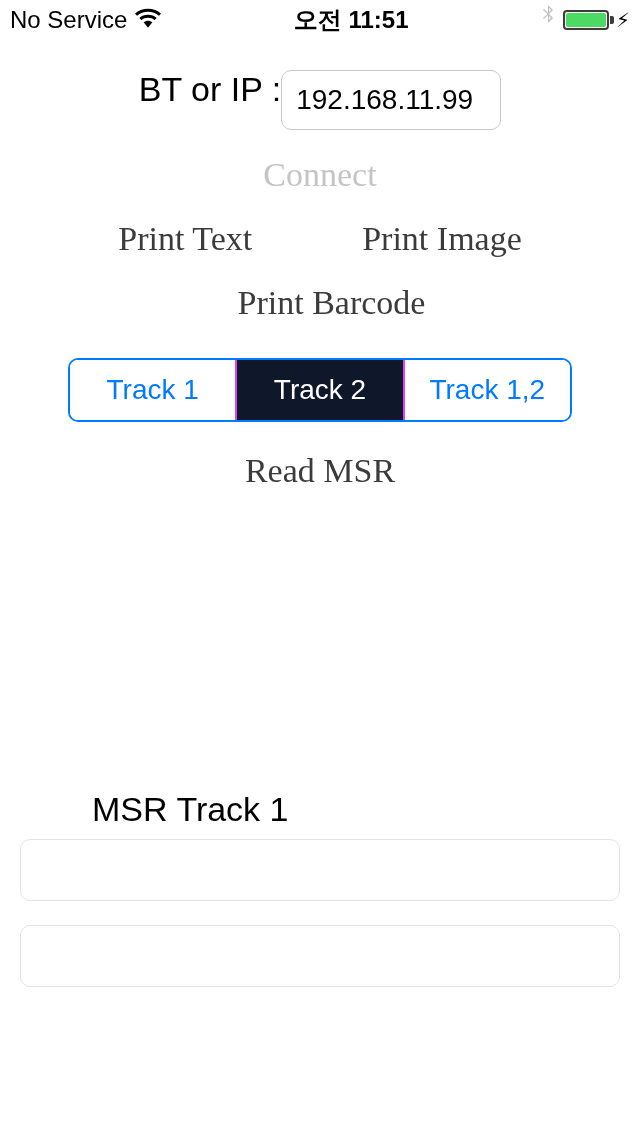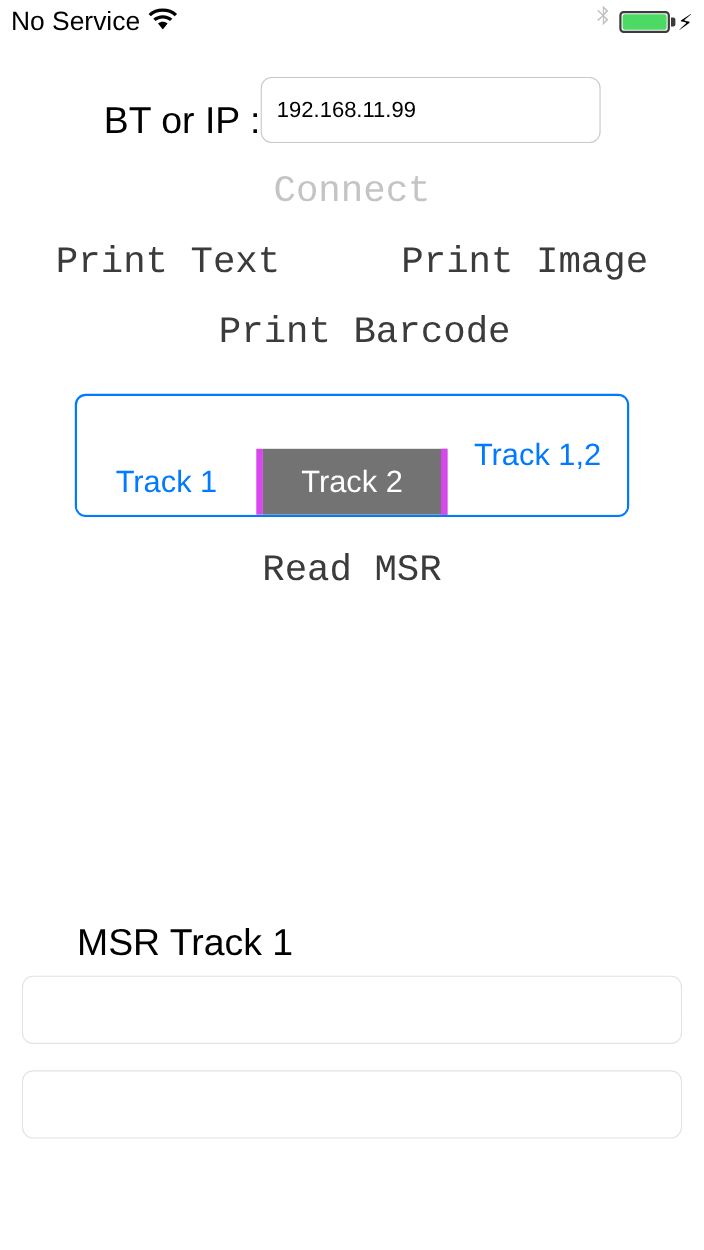--- a/index.html
+++ b/index.html
@@ -34,78 +34,79 @@
     }
     .battery-fill {
       background: #4cd964; width: 100%; height: 100%; border-radius: 2px;
     }
     .battery-tip {
       width: 4px; height: 8px; background: #3b3b3b; border-radius: 0 2px 2px 0; margin-left: 1px;
     }
     .bolt { font-size: 20px; margin-left: 2px; }
     .content { padding-top: 30px; }
     .row-ip {
-      display: flex; align-items: flex-end; justify-content: center; gap: 0;
+      display: flex; align-items: flex-start; justify-content: center; gap: 0;
       margin-bottom: 26px;
     }
     .label-ip { font-size: 34px; font-weight: 400; color: #000; }
     .ip-input {
-      width: 309px; height: 60px;
+      width: 220px; height: 60px;
       border: 1px solid #c7c7cc; border-radius: 10px;
-      font-size: 20px; padding: 0 14px;
+      font-size: 28px; padding: 0 14px;
       font-family: inherit;
     }
     .btn-row {
       display: flex; justify-content: center; gap: 110px;
       margin-bottom: 26px;
     }
     .btn-row-single { display: flex; justify-content: center; margin-bottom: 36px; padding-left: 23px; }
     .text-btn {
       font-size: 34px; background: none; border: none; cursor: pointer;
-      font-family: Liberation Mono, monospace; font-weight: 400;
+      font-family: Liberation Serif, serif; font-weight: 400;
     }
     .disabled { color: #c4c4c4; }
     .enabled { color: #3b3b3b; }
     .segmented {
       display: flex; margin: 0 68px;
       border: 2px solid #007aff; border-radius: 10px; overflow: hidden;
       margin-bottom: 30px;
     }
     .seg-item {
       flex: 1; text-align: center; padding: 14px 0;
       font-size: 28px; color: #007aff; background: #fff;
       border: none; font-family: inherit; cursor: pointer;
     }
-    .seg-item:not(:last-child) { border-right: 6px solid #d946ef; margin-top: 48px; }
-    .seg-item.selected { background: #737373; color: #fff; }
+    .seg-item:not(:last-child) { border-right: 2px solid #d946ef; }
+    .seg-item.selected { background: #0f172a; color: #fff; }
     .msr-row {
       display: flex; justify-content: center; gap: 100px; margin-bottom: 300px;
     }
     .track-section { margin: 0 20px 24px 20px; }
     .track-label {
-      font-size: 34px; color: #000; margin-left: 50px; margin-bottom: 10px;
+      font-size: 34px; color: #000; margin-left: 72px; margin-bottom: 10px;
       font-weight: 400;
     }
     .track-field {
       width: 100%; height: 62px;
       border: 1px solid #e3e3e6; border-radius: 10px; background: #fff;
     }
   </style>
 </head>
 <body>
 
 <div class="status-bar">
   <div class="status-left">
     <span>No Service</span>
     <span class="wifi-icon">
       <svg viewBox="0 0 24 18">
           <path d="M12 18 L8 13 C10 11 14 11 16 13 Z M4 9 C8 5 16 5 20 9 L18 11 C15 8 9 8 6 11 Z M0 5 C6 -1 18 -1 24 5 L22 7 C17 2 7 2 2 7 Z" fill="#000"></path>
         </svg>
     </span>
   </div>
+  <div class="status-center">오전 11:51</div>
   <div class="status-right">
     <span class="bt-icon">
       <svg viewBox="0 0 12 24">
           <path d="M6 0 L11 5 L7 9 L11 13 L6 18 L6 10 L2 14 L1 13 L5.5 9 L1 5 L2 4 L6 8 Z M7 3 L7 7 L9 5 Z M7 11 L7 15 L9 13 Z" fill="#bfbfbf"></path>
         </svg>
     </span>
     <div class="battery">
       <div class="battery-body">
           <div class="battery-fill"></div>
         </div>

